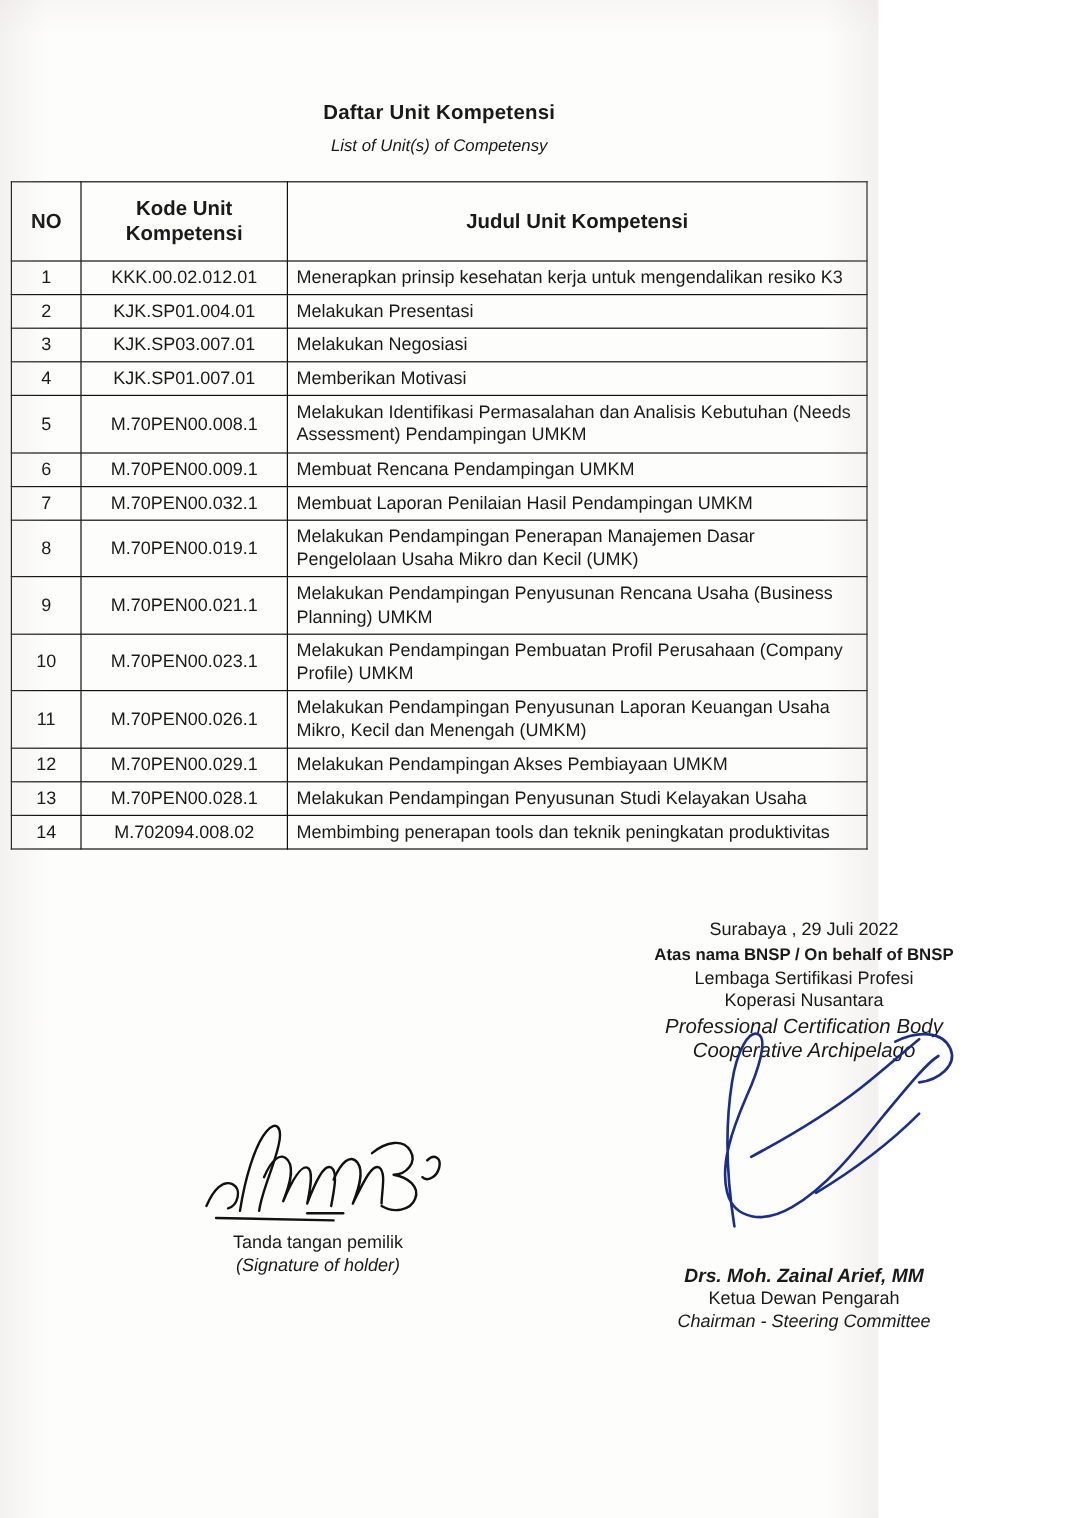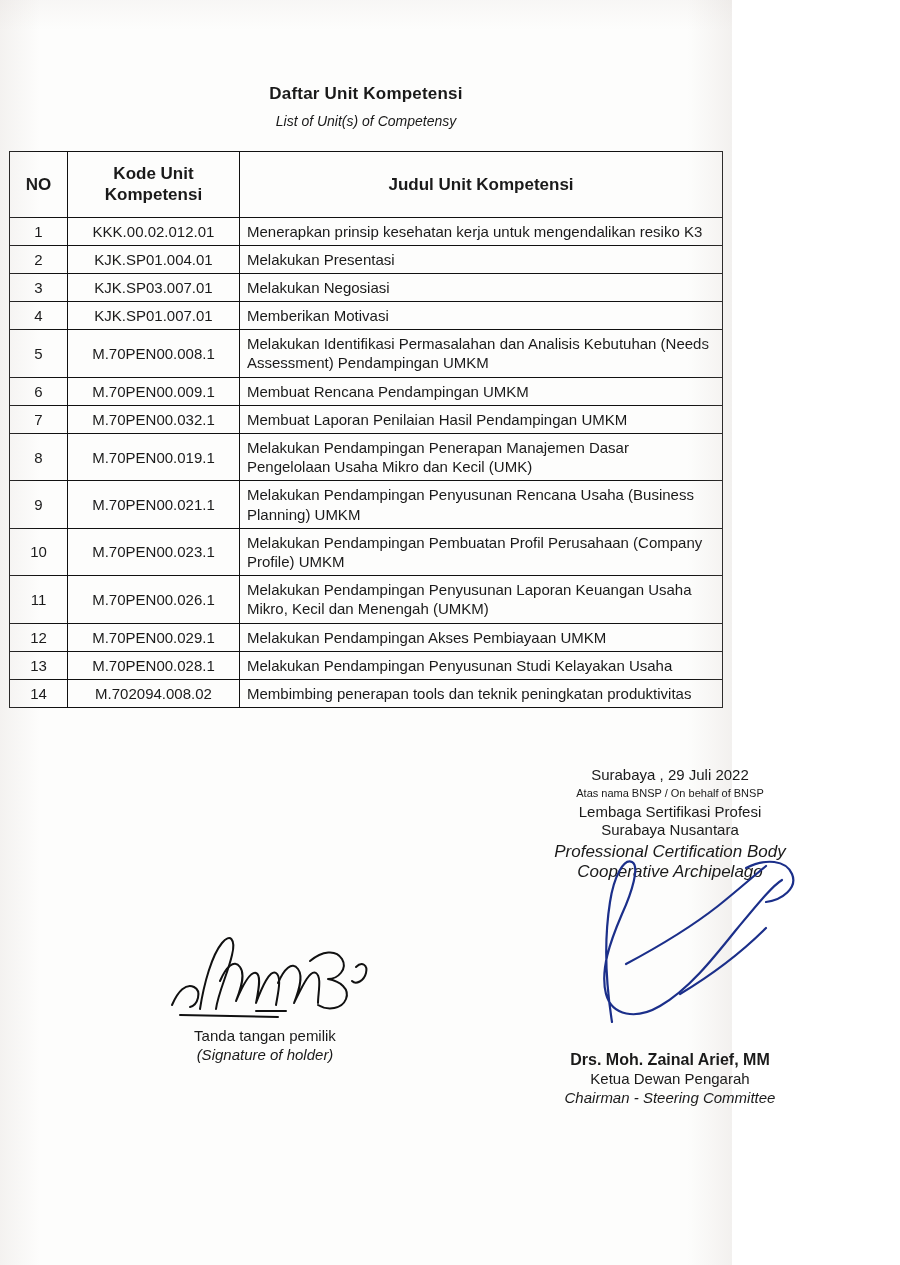--- a/index.html
+++ b/index.html
@@ -100,42 +100,43 @@
     position: absolute;
     left: 470px;
     top: 0;
     width: 400px;
     text-align: center;
   }
   .sig-right .place-date {
     font-size: 15px;
   }
   .sig-right .on-behalf {
-    font-size: 11px;
-    font-weight: normal;
+    font-size: 14px;
+    font-weight: bold;
     margin-top: 4px;
   }
   .sig-right .org-1,
   .sig-right .org-2 {
     font-size: 15px;
     line-height: 1.2;
   }
   .sig-right .org-1 { margin-top: 4px; }
   .sig-right .org-en-1,
   .sig-right .org-en-2 {
     font-size: 17px;
     font-style: italic;
     line-height: 1.2;
   }
   .sig-right .org-en-1 { margin-top: 3px; }
 
   .sig-right .signer-name {
     font-size: 16px;
     font-weight: bold;
     margin-top: 168px;
+    font-style: italic;
   }
   .sig-right .signer-role {
     font-size: 15px;
     margin-top: 1px;
   }
   .sig-right .signer-role-en {
     font-size: 15px;
     font-style: italic;
     margin-top: 2px;
   }
@@ -266,21 +267,21 @@
       </tbody>
     </table>
   </div>
 
   <div class="signature-area">
 
     <div class="sig-right">
       <div class="place-date">Surabaya , 29 Juli 2022</div>
       <div class="on-behalf">Atas nama BNSP / On behalf of BNSP</div>
       <div class="org-1">Lembaga Sertifikasi Profesi</div>
-      <div class="org-2">Surabaya Nusantara</div>
+      <div class="org-2">Koperasi Nusantara</div>
       <div class="org-en-1">Professional Certification Body</div>
       <div class="org-en-2">Cooperative Archipelago</div>
       <div class="signer-name">Drs. Moh. Zainal Arief, MM</div>
       <div class="signer-role">Ketua Dewan Pengarah</div>
       <div class="signer-role-en">Chairman - Steering Committee</div>
     </div>
 
     <div class="ink" style="left:560px; top:78px;">
       <svg width="260" height="200" viewBox="0 0 260 200">
         <g fill="none" stroke="#1b2f8a" stroke-width="2.2" stroke-linecap="round" stroke-linejoin="round">

